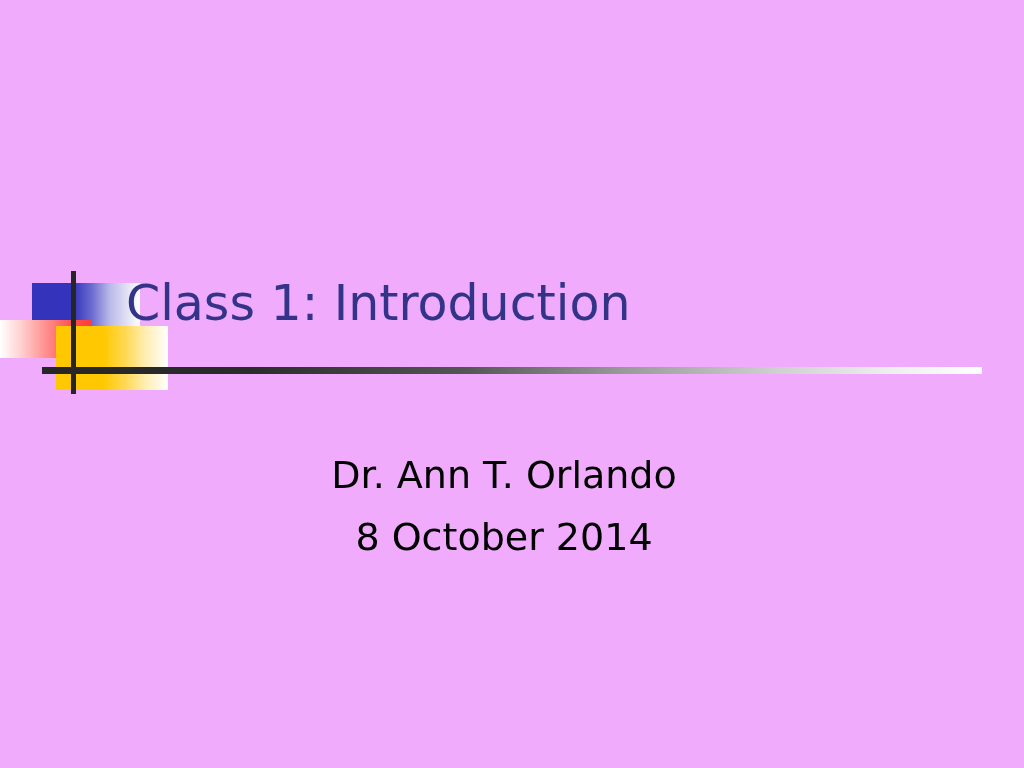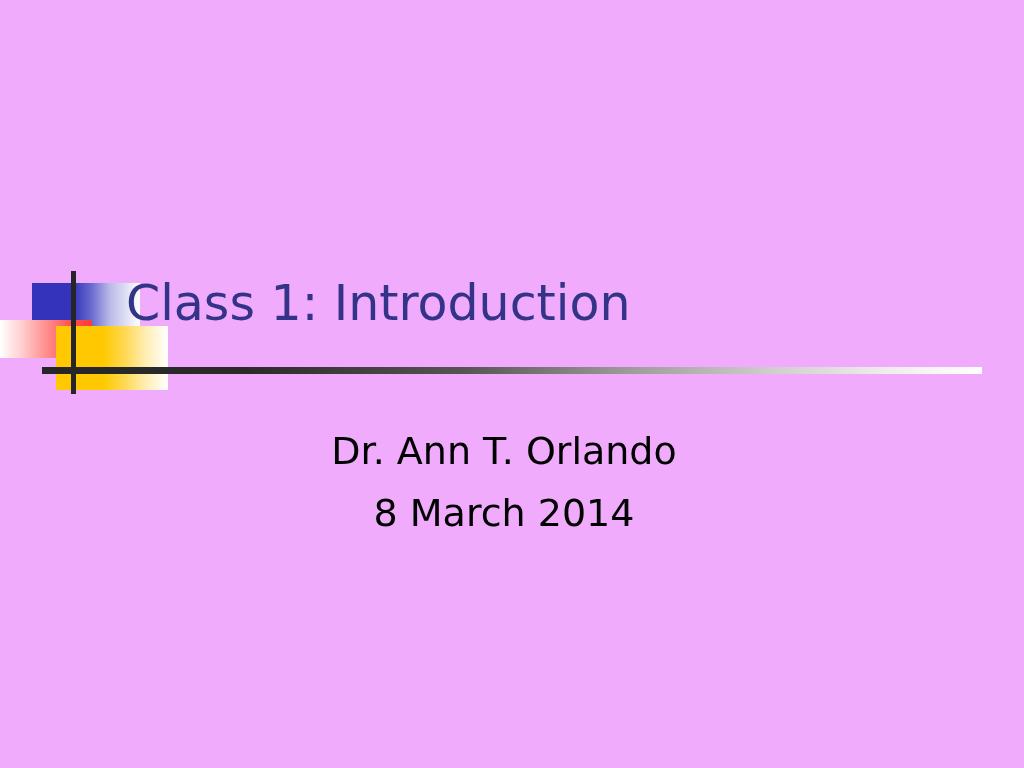--- a/index.html
+++ b/index.html
@@ -115,21 +115,21 @@
     font-weight: 400;
     color: #333388;
     letter-spacing: 0px;
     white-space: nowrap;
   }
 
   
   .subtitle {
     position: absolute;
     left: 112px;
-    top: 420px;
+    top: 444px;
     width: 784px;
     text-align: center;
     color: #000000;
     font-size: 38px;
     line-height: 62px;
     font-weight: 400;
   }
   .subtitle-line {
     display: block;
     white-space: nowrap;
@@ -145,16 +145,16 @@
     <div class="deco-red"></div>
     <div class="deco-yellow"></div>
     <div class="deco-vline"></div>
     <div class="deco-hline"></div>
   </div>
 
   <div class="title">Class 1: Introduction</div>
 
   <div class="subtitle">
     <span class="subtitle-line">Dr. Ann T. Orlando</span>
-    <span class="subtitle-line">8 March 2014</span>
+    <span class="subtitle-line">8 October 2014</span>
   </div>
 
 </div>
 
 </body></html>

